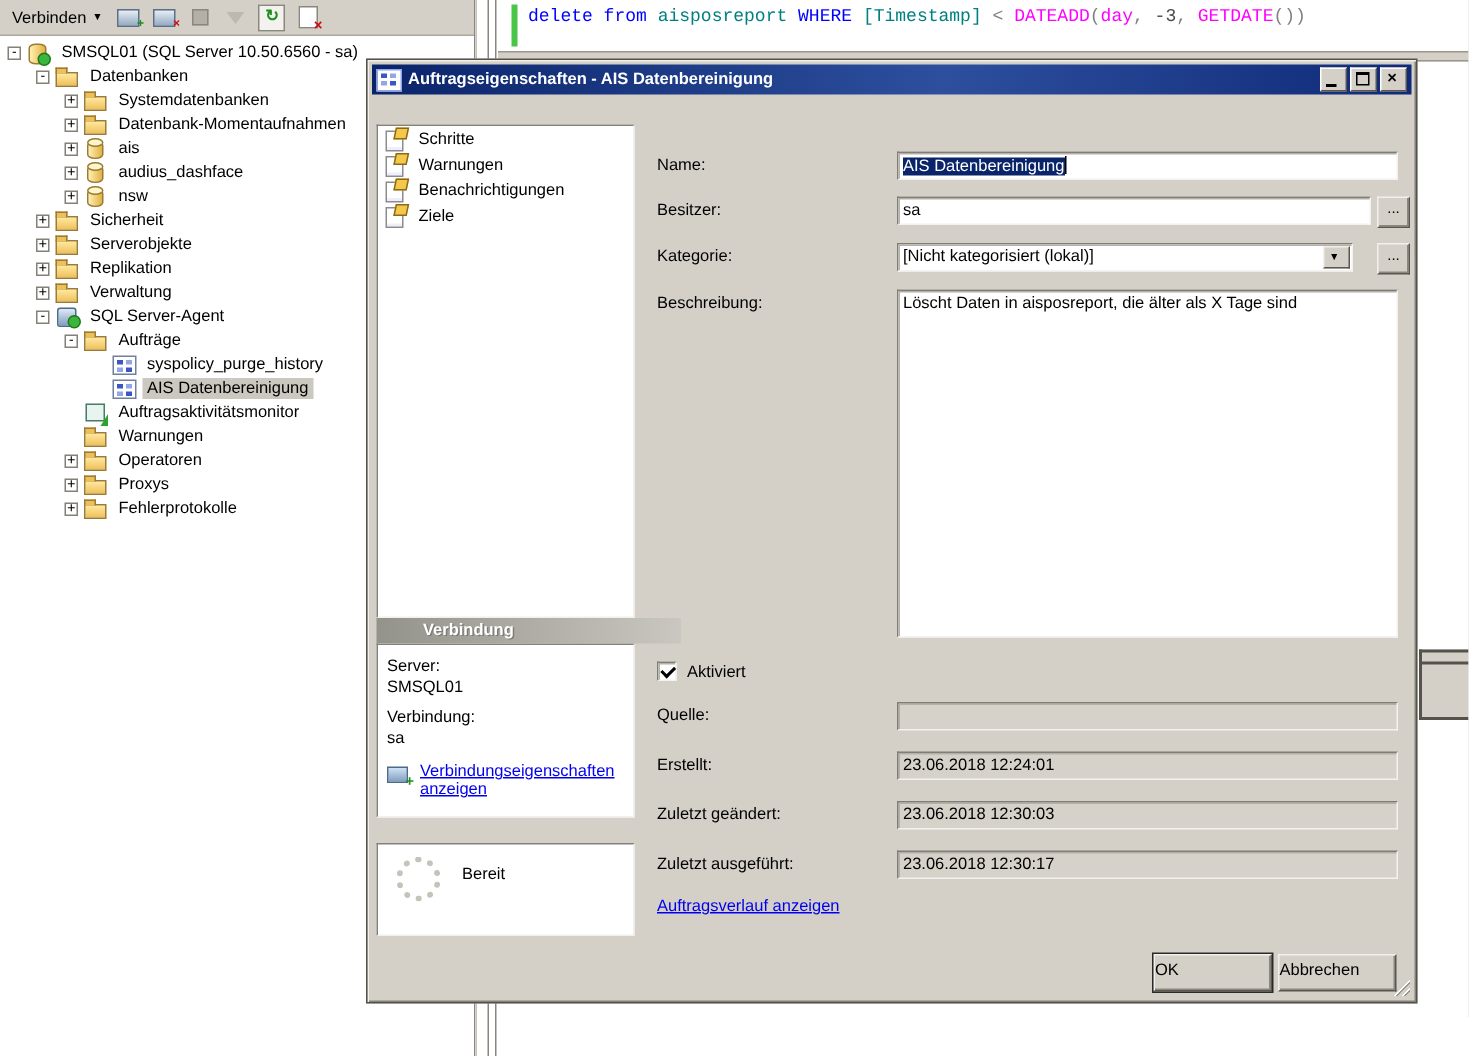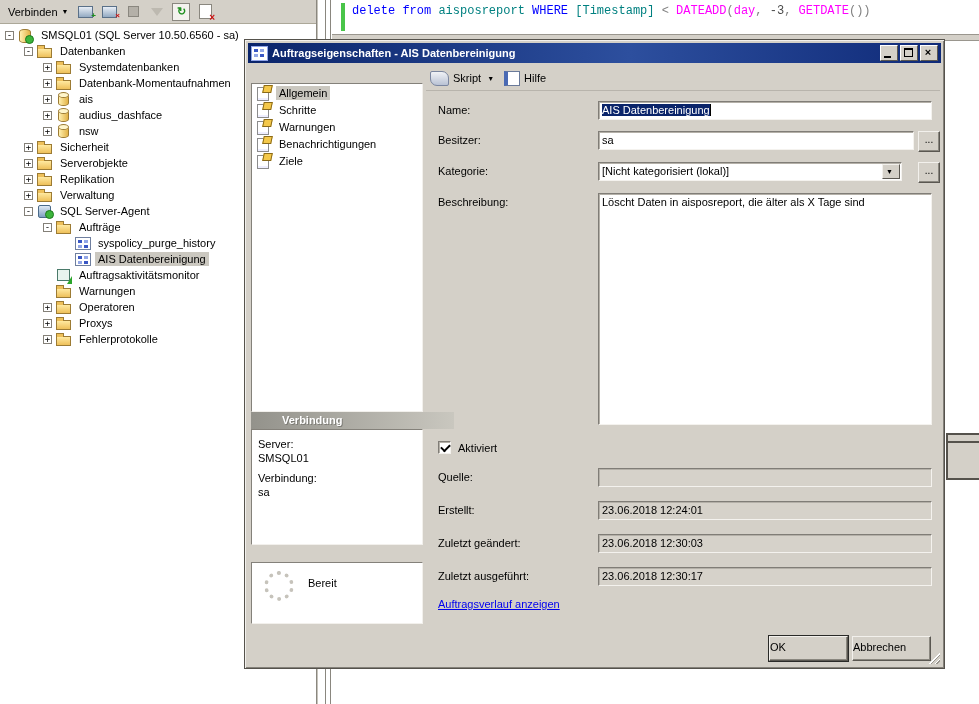--- a/index.html
+++ b/index.html
@@ -316,38 +316,23 @@
           </span>
         <span class="winbtn">
             <span class="glyph-max"></span>
           </span>
         <span class="winbtn">
             <span class="glyph-close">×</span>
           </span>
       </span>
     </div>
 
-    <div class="dlg-toolbar">
-      <span class="toolbtn">
-        <span class="scroll-icon"></span>
-        <span>Skript</span>
-        <span class="dd-arrow2">▼</span>
-      </span>
-      <span class="toolbtn">
-        <span class="help-icon"></span>
-        <span>Hilfe</span>
-      </span>
-    </div>
 
     <div class="left-panel">
       <div id="pages-box" class="whitebox">
-          <div class="page-item">
-            <span class="picon"></span>
-            <span class="page-label psel">Allgemein</span>
-          </div>
           <div class="page-item">
             <span class="picon"></span>
             <span class="page-label">Schritte</span>
           </div>
           <div class="page-item">
             <span class="picon"></span>
             <span class="page-label">Warnungen</span>
           </div>
           <div class="page-item">
             <span class="picon"></span>
@@ -357,20 +342,24 @@
             <span class="picon"></span>
             <span class="page-label">Ziele</span>
           </div>
         </div>
       <div id="conn-header" class="section-header">Verbindung</div>
       <div id="conn-box" class="whitebox">
         <div class="conn-label">Server:</div>
         <div class="conn-value">SMSQL01</div>
         <div class="conn-label">Verbindung:</div>
         <div class="conn-value">sa</div>
+        <div class="conn-link-row">
+          <span class="conn-icon"></span>
+          <a class="link">Verbindungseigenschaften anzeigen</a>
+        </div>
       </div>
       <div id="status-box" class="whitebox">
         <span class="spinner"></span>
         <span class="status-text">Bereit</span>
       </div>
     </div>
 
     <div class="flabel" style="top:64px">Name:</div>
     <div class="sunken" style="left:353px;top:61px;width:334px;height:19px">
       <span class="sel-text">AIS Datenbereinigung</span><span class="caret"></span>

